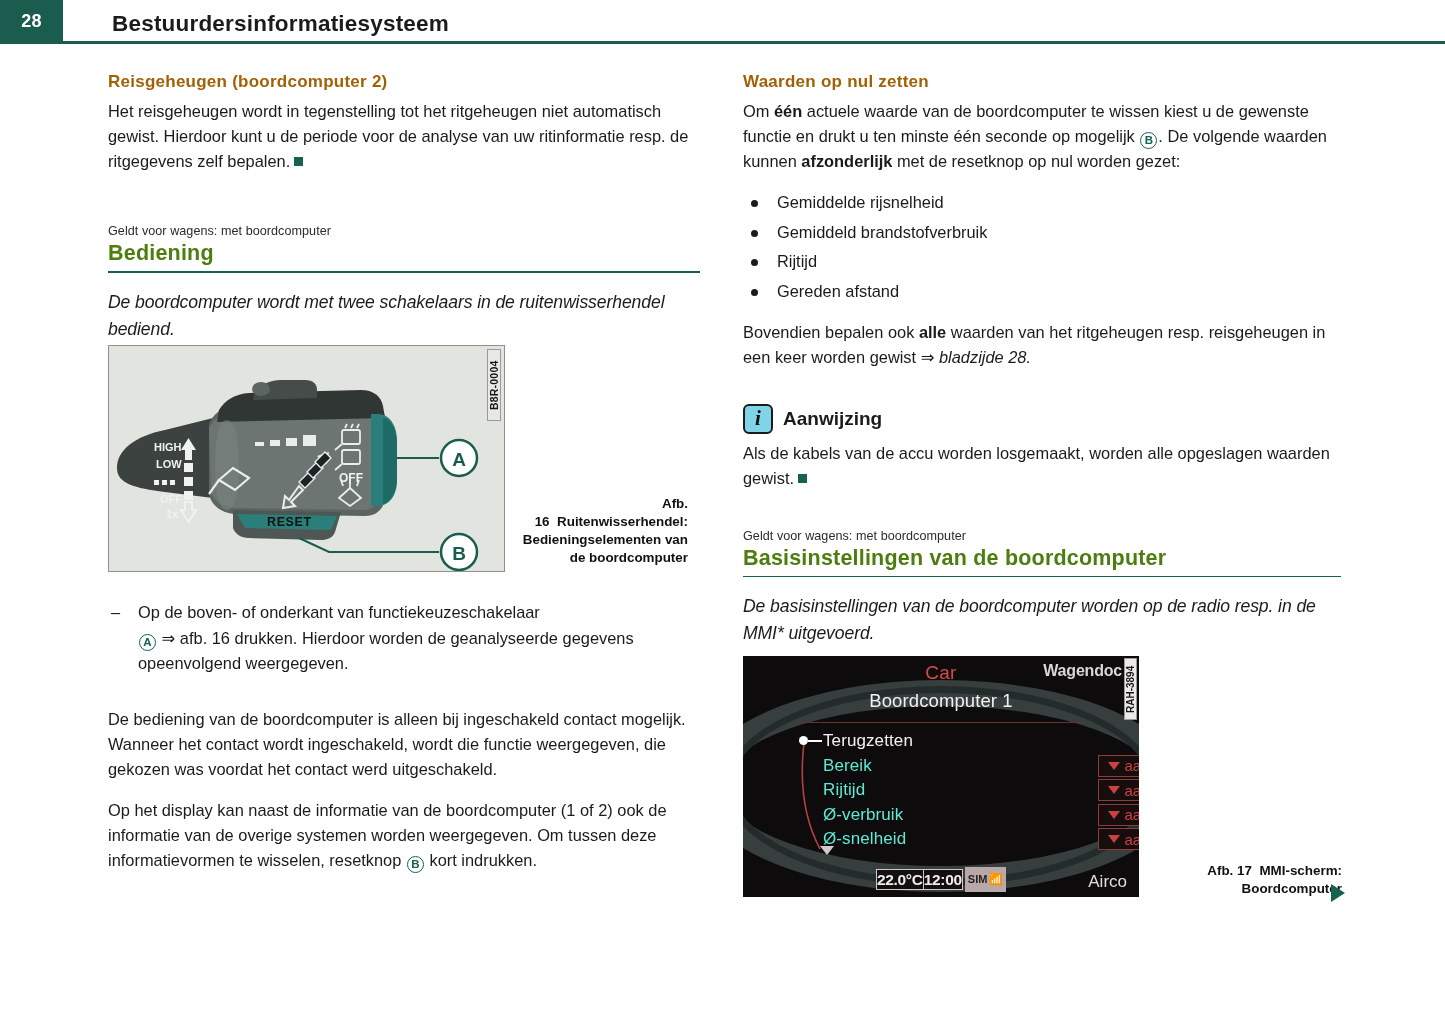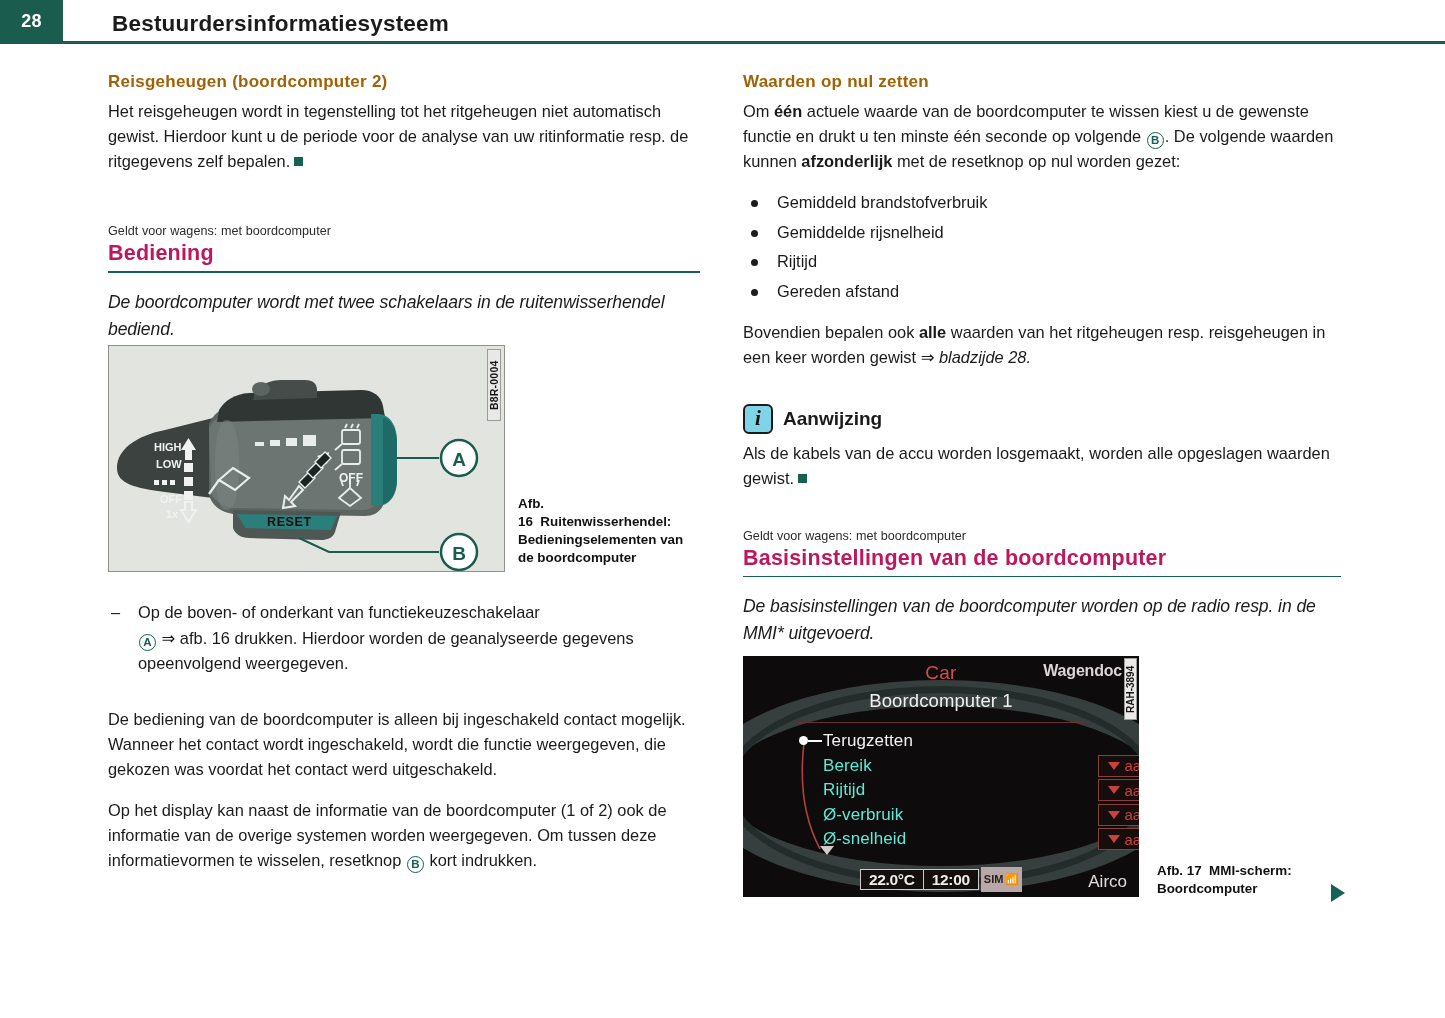--- a/index.html
+++ b/index.html
@@ -90,21 +90,21 @@
   .applies {
     font-size: 12.6px;
     color: #2b2b2b;
     margin-bottom: 3px;
     letter-spacing: .05px;
   }
 
   h2.green-head {
     font-size: 21.5px;
     font-weight: bold;
-    color: #be185d;
+    color: #4d7c0f;
     letter-spacing: .2px;
     padding-bottom: 5px;
   }
   .green-rule {
     height: 1.5px;
     background: #156152;
     margin-bottom: 16px;
   }
   p.lead {
     font-size: 17.6px;
@@ -201,20 +201,21 @@
     align-items: center;
     justify-content: center;
     font-family: "Liberation Sans", sans-serif;
   }
   .fig-caption {
     position: absolute;
     font-size: 13.4px;
     font-weight: bold;
     line-height: 18px;
     color: #111;
+    text-align: right;
   }
   #cap16 { left: 518px; top: 495px; width: 170px; }
 
   
   .fig17-wrap { position: absolute; left: 743px; top: 656px; }
   .mmi {
     position: relative;
     width: 396px;
     height: 241px;
     background: #0d0b0b;
@@ -360,21 +361,21 @@
     display: flex;
     justify-content: center;
     align-items: center;
     z-index: 10;
   }
   .st-box {
     background: #130f0f;
     border: 1px solid #cfc9c9;
     color: #f0ecec;
     font-size: 15.5px;
-    padding: 0 8px;
+    padding: 0 0;
     height: 21px;
     line-height: 19px;
     margin-right: -1px;
     font-weight: bold;
     letter-spacing: -.3px;
   }
   .st-sim {
     background: #b8a8a8;
     color: #2a2020;
     font-size: 11px;
@@ -569,25 +570,25 @@
   <div class="gap-sm"></div>
 
   <p class="body">De bediening van de boordcomputer is alleen bij ingeschakeld contact mogelijk. Wanneer het contact wordt ingeschakeld, wordt die functie weergegeven, die gekozen was voordat het contact werd uitgeschakeld.</p>
 
   <p class="body"><span>Op het display kan naast de informatie van de boordcomputer (1 of 2) ook de informatie van de overige systemen worden weergegeven. Om tussen deze informatievormen te wisselen, resetknop</span>&nbsp;<span class="circ">B</span>&nbsp;<span>kort indrukken.</span></p>
 </div>
 
 <div class="col-right">
 
   <h3 class="sub-head">Waarden op nul zetten</h3>
-  <p class="body"><span>Om </span><b>één</b><span> actuele waarde van de boordcomputer te wissen kiest u de gewenste functie en drukt u ten minste één seconde op volgende </span><span class="circ">B</span><span>. De volgende waarden kunnen </span><b>afzonderlijk</b><span> met de resetknop op nul worden gezet:</span></p>
+  <p class="body"><span>Om </span><b>één</b><span> actuele waarde van de boordcomputer te wissen kiest u de gewenste functie en drukt u ten minste één seconde op mogelijk </span><span class="circ">B</span><span>. De volgende waarden kunnen </span><b>afzonderlijk</b><span> met de resetknop op nul worden gezet:</span></p>
 
   <ul class="bullets">
+    <li>Gemiddelde rijsnelheid</li>
     <li>Gemiddeld brandstofverbruik</li>
-    <li>Gemiddelde rijsnelheid</li>
     <li>Rijtijd</li>
     <li>Gereden afstand</li>
   </ul>
 
   <p class="body"><span>Bovendien bepalen ook </span><b>alle</b><span> waarden van het ritgeheugen resp. reisgeheugen in een keer worden gewist ⇒ </span><i>bladzijde 28.</i></p>
 
   <div class="gap-sm"></div>
 
   <div class="note-head">
     <div class="info-icon">i</div>

